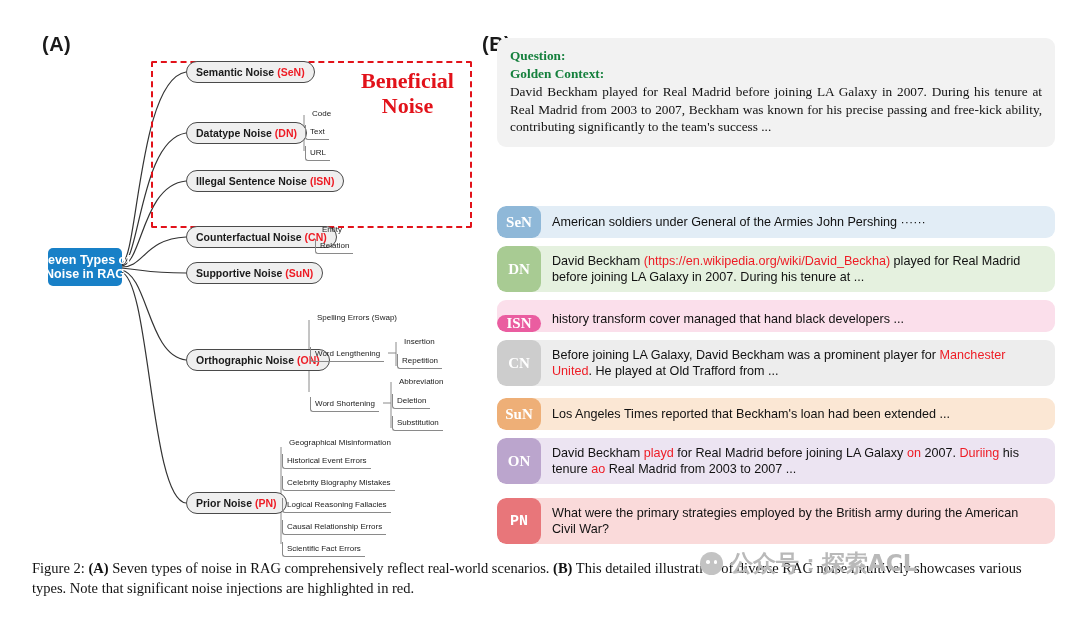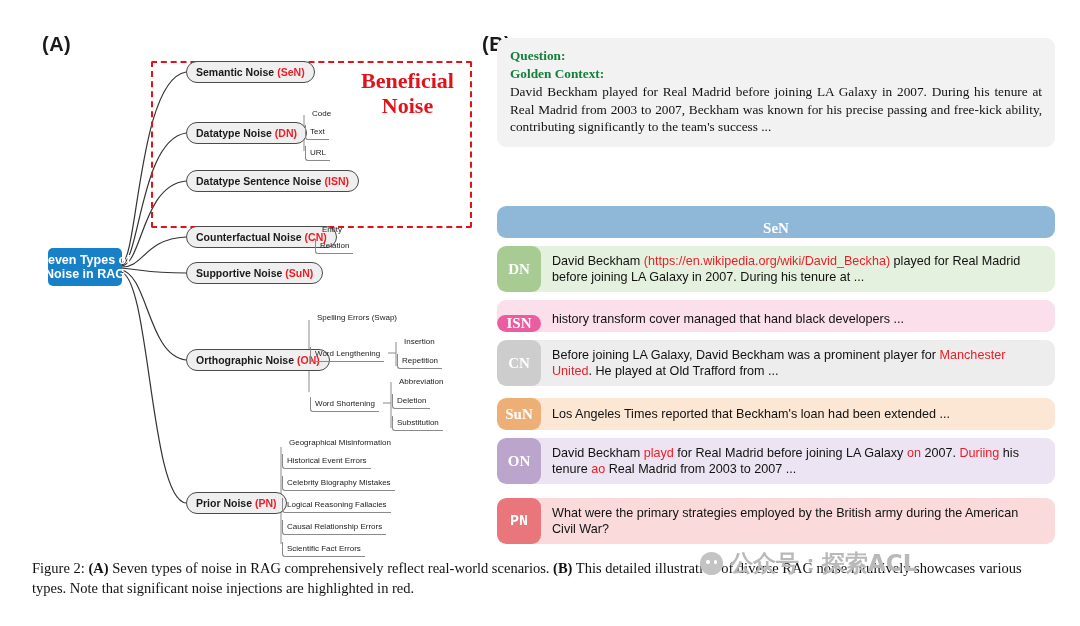--- a/index.html
+++ b/index.html
@@ -176,21 +176,21 @@
       <span>Semantic Noise</span>
       <span class="abbr">(SeN)</span>
     </div>
 
     <div class="node node-main" style="left:166px;top:102px;">
       <span>Datatype Noise</span>
       <span class="abbr">(DN)</span>
     </div>
 
     <div class="node node-main" style="left:166px;top:150px;">
-      <span>Datatype Sentence Noise</span>
+      <span>Illegal Sentence Noise</span>
       <span class="abbr">(ISN)</span>
     </div>
 
     <div class="node node-main" style="left:166px;top:206px;">
       <span>Counterfactual Noise</span>
       <span class="abbr">(CN)</span>
     </div>
 
     <div class="node node-main" style="left:166px;top:242px;">
       <span>Supportive Noise</span>
@@ -246,21 +246,21 @@
 
   <div id="panel-b">
 
     <div class="qa-box">
       <div class="qa-head">Question:</div>
       <div class="qa-head">Golden Context:</div>
       <div class="qa-ctx">David Beckham played for Real Madrid before joining LA Galaxy in 2007. During his tenure at Real Madrid from 2003 to 2007, Beckham was known for his precise passing and free-kick ability, contributing significantly to the team's success ...</div>
     </div>
 
     <div id="rows-container">
-        <div class="row" style="top: 168px; height: 32px; background: rgb(226, 237, 246); flex-direction: column;">
+        <div class="row" style="top: 168px; height: 32px; background: rgb(226, 237, 246);">
           <div class="badge" style="background: rgb(143, 184, 216);">SeN</div>
           <div class="row-text">
             <span><span>American soldiers under General of the Armies John Pershing ······</span></span>
           </div>
         </div>
         <div class="row" style="top: 208px; height: 46px; background: rgb(229, 241, 223);">
           <div class="badge" style="background: rgb(168, 203, 147);">DN</div>
           <div class="row-text">
             <span><span>David Beckham </span><span class="hl">(https://en.wikipedia.org/wiki/David_Beckha)</span><span> played for Real Madrid before joining LA Galaxy in 2007. During his tenure at ...</span></span>
           </div>

